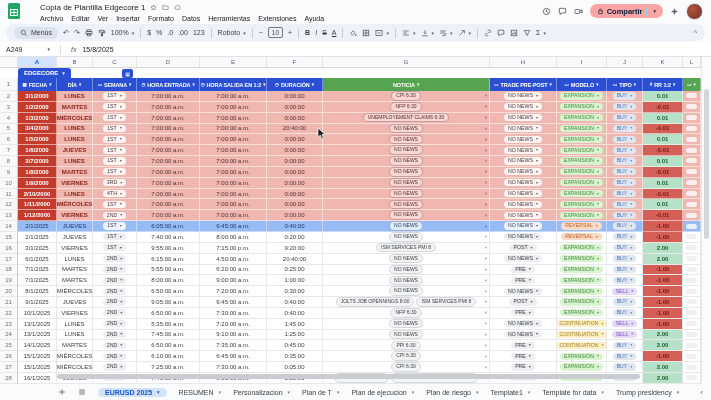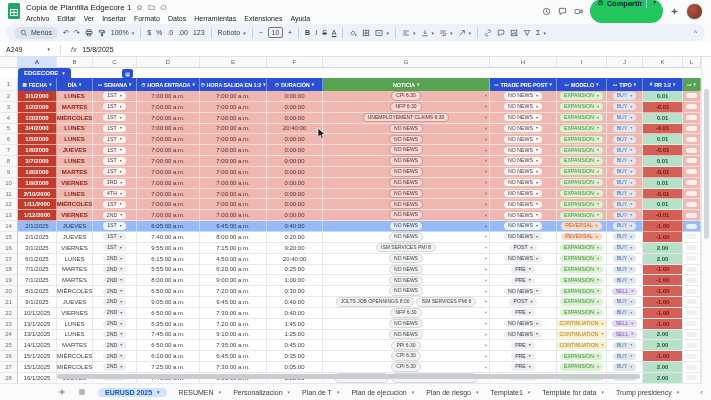--- a/index.html
+++ b/index.html
@@ -3,32 +3,32 @@
 <meta charset="utf-8">
 <style>
   html,body{margin:0;padding:0;}
   body{width:711px;height:400px;overflow:hidden;font-family:"Liberation Sans",sans-serif;background:#fff;}
   .app{position:relative;width:711px;height:400px;background:#f9fbfd;}
   .caret{font-size:5px;color:inherit;opacity:.8;margin-left:2px;}
   svg{display:block;}
   .icn svg{width:8px;height:8px;stroke-width:.8;}
 
   
-  .titlebar{position:absolute;top:0;left:0;right:0;height:23px;display:flex;padding:2px 8px 0 8px;box-sizing:border-box;}
+  .titlebar{position:absolute;top:0;left:0;right:0;height:23px;display:flex;padding:2px 8px 0 8px;box-sizing:border-box;gap:14px;}
   .logo{margin-right:6px;margin-top:1px;}
   .trow1{display:flex;align-items:center;gap:5px;height:11px;}
   .title{font-size:8px;color:#202124;}
   .ticon{color:#5f6368;}
   .ticon svg{width:7px;height:7px;stroke-width:.8;}
   .menubar{display:flex;gap:8px;height:10px;align-items:center;}
   .menubar span{font-size:7px;color:#202124;}
   .tright{position:absolute;right:8px;top:3px;display:flex;align-items:center;gap:7px;height:16px;}
   .ticon2{color:#444;}
   .ticon2 svg{width:9px;height:9px;stroke-width:.8;}
-  .share{display:flex;gap:3px;background:#22c55e;color:#001d35;border-radius:999px;height:24px;padding:0 7px;font-size:7.5px;font-weight:bold;}
+  .share{display:flex;align-items:center;gap:3px;background:#fca5a5;color:#001d35;border-radius:999px;height:14px;padding:0 7px;font-size:7.5px;font-weight:bold;}
   .share svg{width:7px;height:7px;stroke-width:.9;}
   .share .sdiv{width:1px;height:9px;background:#9fc8e8;margin:0 1px;}
   .avatar{width:15px;height:15px;border-radius:50%;background:radial-gradient(circle at 35% 35%,#b4543d,#6e3326);border:1px solid #d7e0ea;}
   .sparkle{color:#5f6368;}
   .sparkle svg{width:9px;height:9px;}
 
   
   .toolbar{position:absolute;top:24px;left:6px;width:699px;height:17px;box-sizing:border-box;background:#edf2fa;border-radius:9px;display:flex;align-items:center;padding:0 8px;gap:5px;font-size:7px;color:#3c4043;}
   .tbi{display:flex;align-items:center;gap:1px;color:#3c4043;}
   .tbi .icn{display:flex;}

